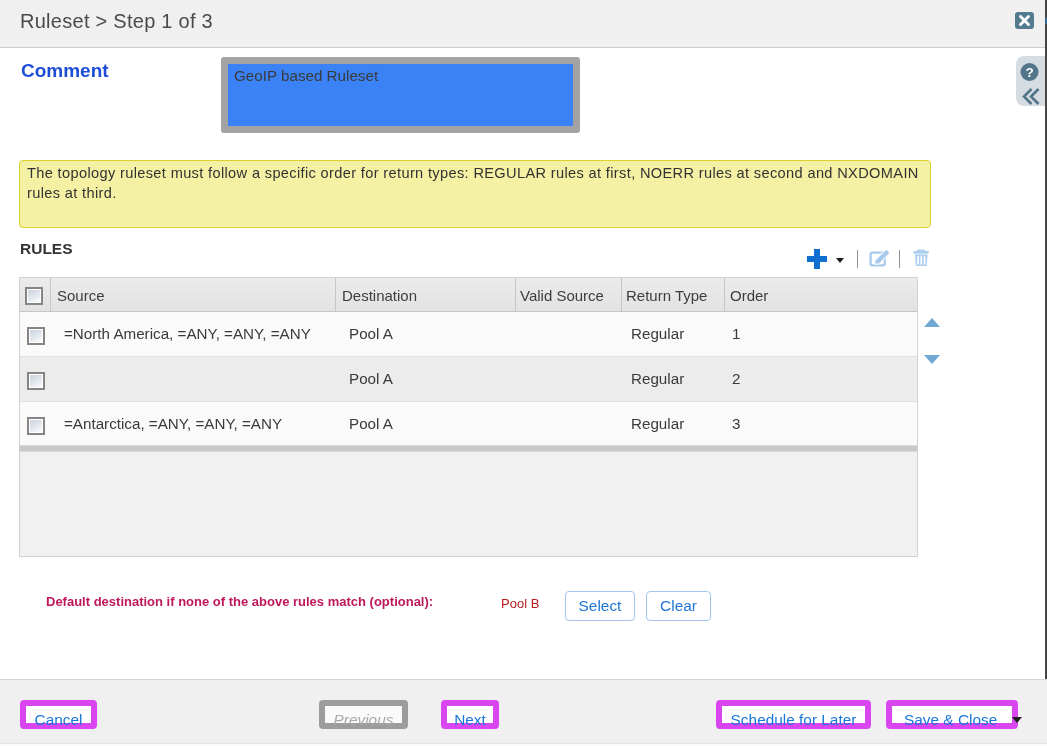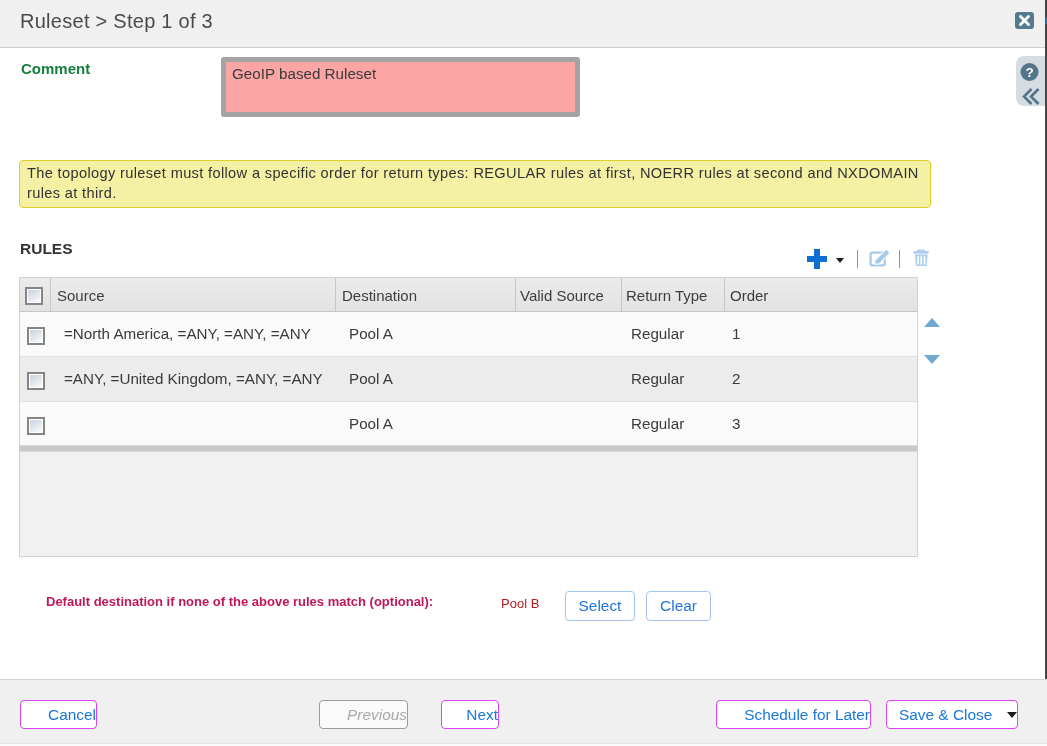--- a/index.html
+++ b/index.html
@@ -6,30 +6,30 @@
 html,body { width:1047px; height:746px; overflow:hidden; }
 body { font-family:"Liberation Sans", sans-serif; background:#fff; position:relative; }
 .abs { position:absolute; }
 
 
 #hdr { left:0; top:0; width:1047px; height:48px; background:#f0f0f0; border-bottom:1px solid #cccccc; }
 #title { left:20px; top:10px; font-size:20px; letter-spacing:0.27px; color:#4a4a4a; }
 #closebtn { left:1015px; top:12px; width:19px; height:17px; background:#537b8e; border-radius:3px; }
 
 
-#lbl-comment { left:21px; top:60px; font-size:15px; font-weight:bold; color:#15803d; }
-#ta { left:221px; top:57px; width:359px; height:60px; background:#fca5a5; border:5px solid #a3a3a3; border-radius:3px; padding:3px 6px; font-size:15.2px; color:#3a3a3a; }
+#lbl-comment { left:21px; top:60px; font-size:19px; font-weight:bold; color:#1d4ed8; }
+#ta { left:221px; top:57px; width:359px; height:76px; background:#3b82f6; border:7px solid #a3a3a3; border-radius:3px; padding:3px 6px; font-size:15.2px; color:#3a3a3a; }
 
 
 #rpanel { left:1016px; top:56px; width:29px; height:50px; background:#d6dde2; border-radius:8px 0 0 8px; }
 #rstrip { left:1045px; top:0; width:2px; height:746px; background:#454545; }
 #rstrip-notch { left:1045px; top:18px; width:2px; height:6px; background:#2f6b9a; }
 
 
-#ybox { left:19px; top:160px; width:912px; height:48px; background:#f4f0a4; border:1px solid #ddd02a; border-radius:4px; padding:2px 8px 0 7px; font-size:14.6px; letter-spacing:0.35px; line-height:20px; color:#333; }
+#ybox { left:19px; top:160px; width:912px; height:68px; background:#f4f0a4; border:1px solid #ddd02a; border-radius:4px; padding:2px 8px 0 7px; font-size:14.6px; letter-spacing:0.35px; line-height:20px; color:#333; }
 
 
 #lbl-rules { left:20px; top:240px; font-size:15.5px; font-weight:bold; color:#333; }
 
 
 #ic-caret { left:836px; top:258px; width:0; height:0; border-left:4.5px solid transparent; border-right:4.5px solid transparent; border-top:5px solid #1d1d1d; }
 .sep { top:250px; width:1px; height:18px; background:#93908a; }
 
 
 #tbl { left:19px; top:277px; width:899px; height:280px; border:1px solid #d2d2d2; background:#f1f1f1; }
@@ -50,21 +50,21 @@
 .tri-dn { width:0; height:0; border-left:8px solid transparent; border-right:8px solid transparent; border-top:9px solid #72a9d3; }
 
 
 #lbl-def { left:20px; top:594px; font-size:13px; font-weight:bold; color:#be185d;margin-left:26px; }
 #lbl-poolb { left:501px; top:596px; font-size:13px; color:#b91c1c; }
 .btn { position:absolute; height:30px; background:#fff; border:1px solid #a2c6ee; border-radius:4px; color:#2176d6; font-size:15.4px; text-align:center; line-height:28px; }
 
 
 #footer { left:0; top:679px; width:1047px; height:64px; background:#f0f0f0; border-top:1px solid #d4d4d4; }
 #footer2 { left:0; top:743px; width:1047px; height:3px; background:#fafafa; border-top:1px solid #e3e3e3; }
-.fbtn { position:absolute; top:700px; height:29px; background:#fff; border:1px solid #d946ef; border-radius:4px; color:#1a78d9; font-size:15.4px; text-align:right; line-height:27px; }
+.fbtn { position:absolute; top:700px; height:29px; background:#fff; border:6px solid #d946ef; border-radius:4px; color:#1a78d9; font-size:15.4px; text-align:center; line-height:27px; }
 .fbtn.dis { border-color:#9c9c9c; color:#a9a9a9; background:#fafafa;font-style:italic; }
 </style>
 </head>
 <body>
 <div class="abs" id="hdr"></div>
 <div class="abs" id="title">Ruleset &gt; Step 1 of 3</div>
 <div class="abs" id="closebtn">
 <svg width="19" height="17" viewBox="0 0 19 17">
       <path d="M5.5 4.5 L13.5 12.5 M13.5 4.5 L5.5 12.5" stroke="#ffffff" stroke-width="2.9" stroke-linecap="round"></path>
     </svg>
@@ -128,30 +128,30 @@
     <div class="ctxt" style="left:44px;">=North America, =ANY, =ANY, =ANY</div>
     <div class="ctxt" style="left:329px;">Pool A</div>
     <div class="ctxt" style="left:611px;">Regular</div>
     <div class="ctxt" style="left:712px;">1</div>
   </div>
   <div class="rsep" style="top:78px;"></div>
   <div class="row r-even" style="top:79px;">
     <div class="cb" style="left:7px;top:15px;">
         <i></i>
       </div>
-    <div class="ctxt" style="left:44px;">=ANY, =United Kingdom, =ANY, =ANY</div>
     <div class="ctxt" style="left:329px;">Pool A</div>
     <div class="ctxt" style="left:611px;">Regular</div>
     <div class="ctxt" style="left:712px;">2</div>
   </div>
   <div class="rsep" style="top:123px;"></div>
   <div class="row r-odd" style="top:124px;">
     <div class="cb" style="left:7px;top:15px;">
         <i></i>
       </div>
+    <div class="ctxt" style="left:44px;">=Antarctica, =ANY, =ANY, =ANY</div>
     <div class="ctxt" style="left:329px;">Pool A</div>
     <div class="ctxt" style="left:611px;">Regular</div>
     <div class="ctxt" style="left:712px;">3</div>
   </div>
   <div class="abs" id="hscroll"></div>
 </div>
 
 <div class="abs tri-up" style="left:924px;top:318px;"></div>
 <div class="abs tri-dn" style="left:924px;top:355px;"></div>
 

